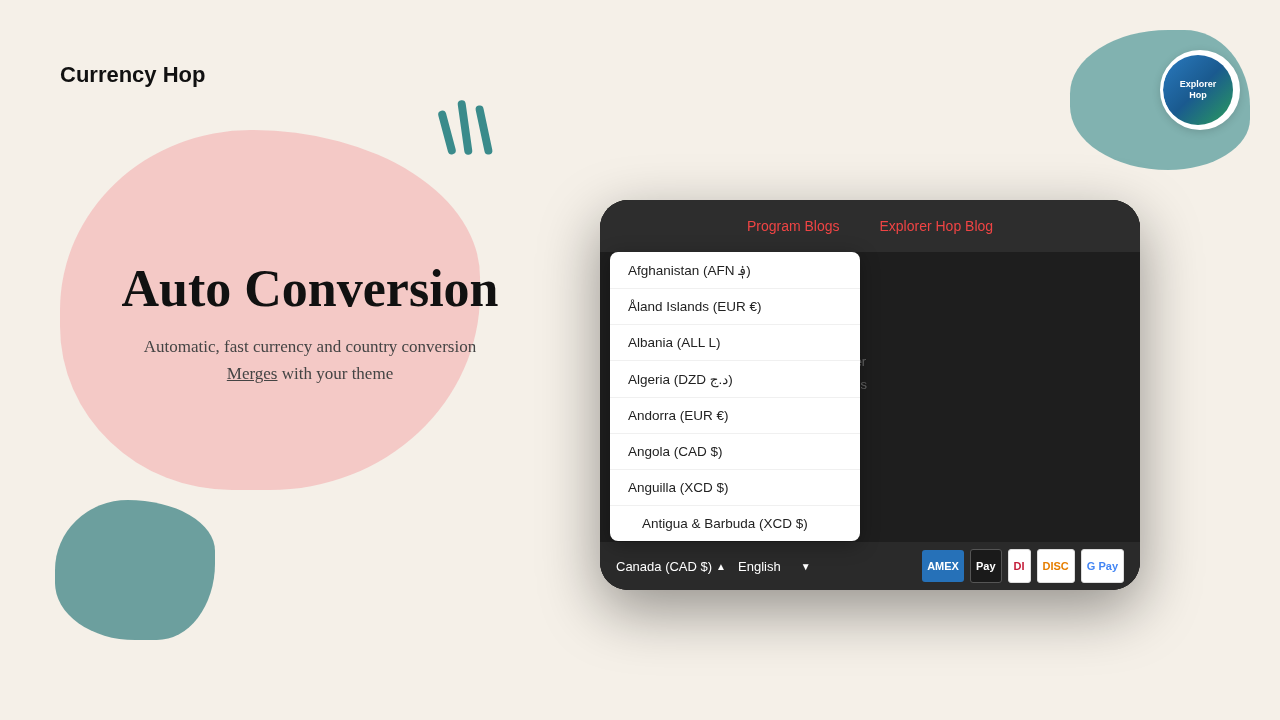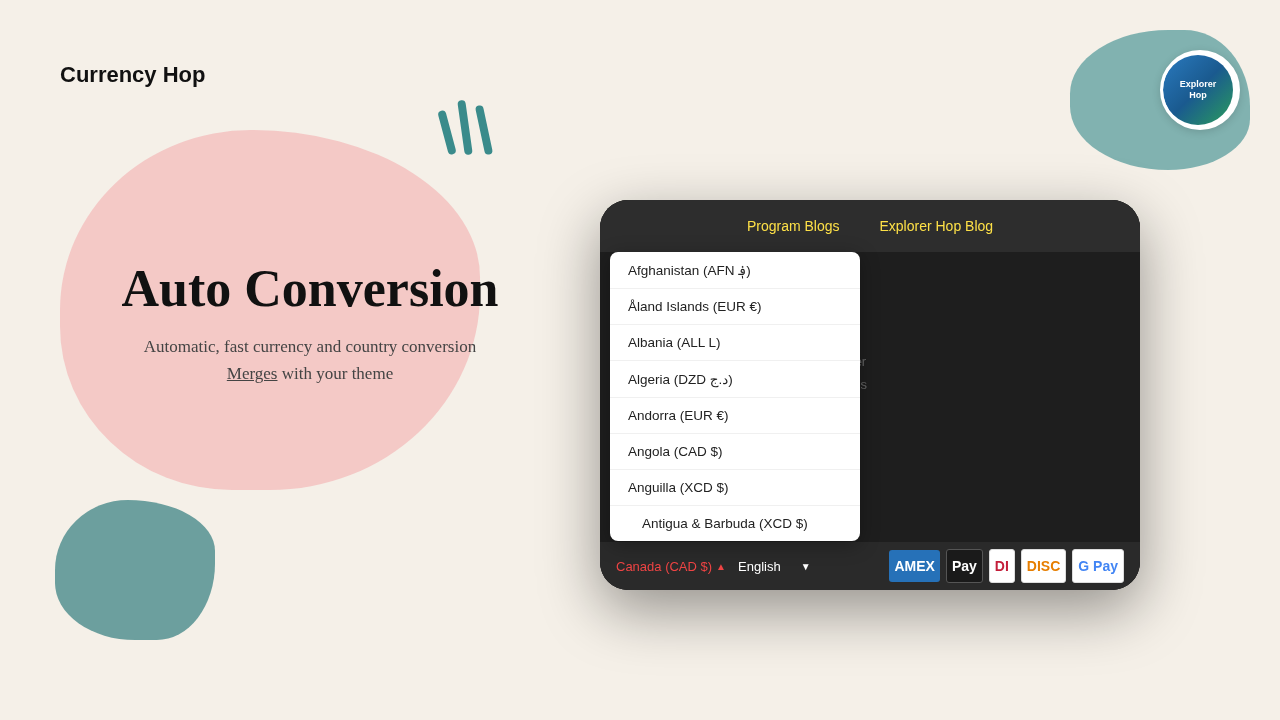--- a/index.html
+++ b/index.html
@@ -175,21 +175,21 @@
       background: #2d2d2d;
       padding: 0 24px;
       display: flex;
       align-items: center;
       justify-content: center;
       gap: 40px;
       height: 52px;
       flex-shrink: 0;
     }
     .tablet-nav-item {
-      color: #fde047;
+      color: #ef4444;
       font-size: 14px;
       cursor: pointer;
     }
 
     
     .tablet-content {
       flex: 1;
       background: #1e1e1e;
       position: relative;
       display: flex;
@@ -241,21 +241,21 @@
     .tablet-footer {
       height: 48px;
       background: #2a2a2a;
       display: flex;
       align-items: center;
       padding: 0 16px;
       gap: 12px;
       flex-shrink: 0;
     }
     .footer-currency {
-      color: #ef4444;
+      color: #ffffff;
       font-size: 13px;
       display: flex;
       align-items: center;
       gap: 4px;
       cursor: pointer;
     }
     .footer-language {
       color: #fff;
       font-size: 13px;
       display: flex;
@@ -270,21 +270,21 @@
       display: flex;
       gap: 6px;
       align-items: center;
     }
     .payment-icon {
       height: 24px;
       border-radius: 3px;
       display: flex;
       align-items: center;
       justify-content: center;
-      font-size: 14px;
+      font-size: 11px;
       font-weight: 700;
       padding: 16px 5px;
     }
     .payment-amex { background: #2671b8; color: white; }
     .payment-apple { background: #1a1a1a; color: white; border: 1px solid #555; }
     .payment-diners { background: white; color: #c41e3a; border: 1px solid #ddd; }
     .payment-discover { background: white; color: #e67e00; border: 1px solid #ddd; }
     .payment-google { background: white; color: #4285f4; border: 1px solid #ddd; }
 
     .chevron-up { font-size: 10px; }

